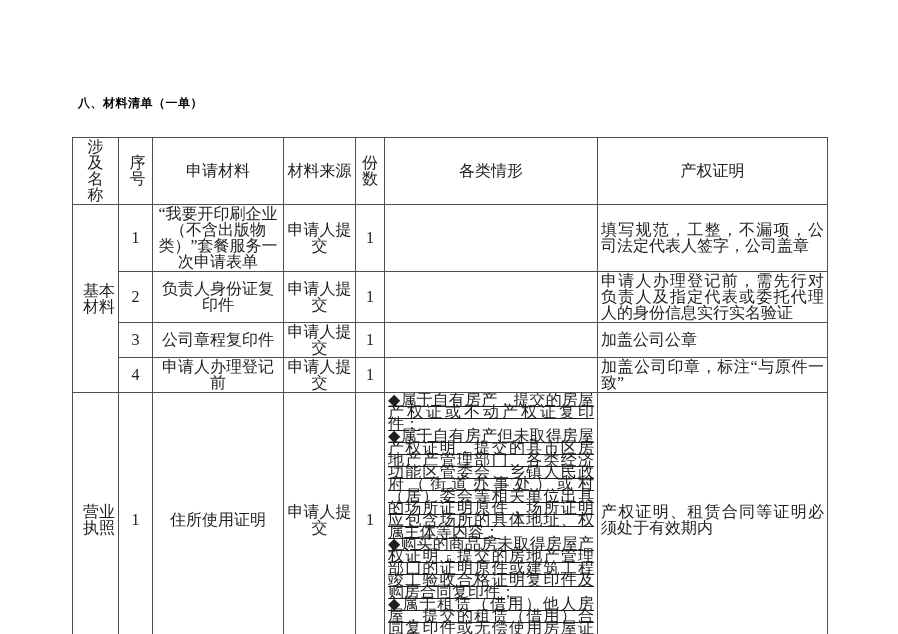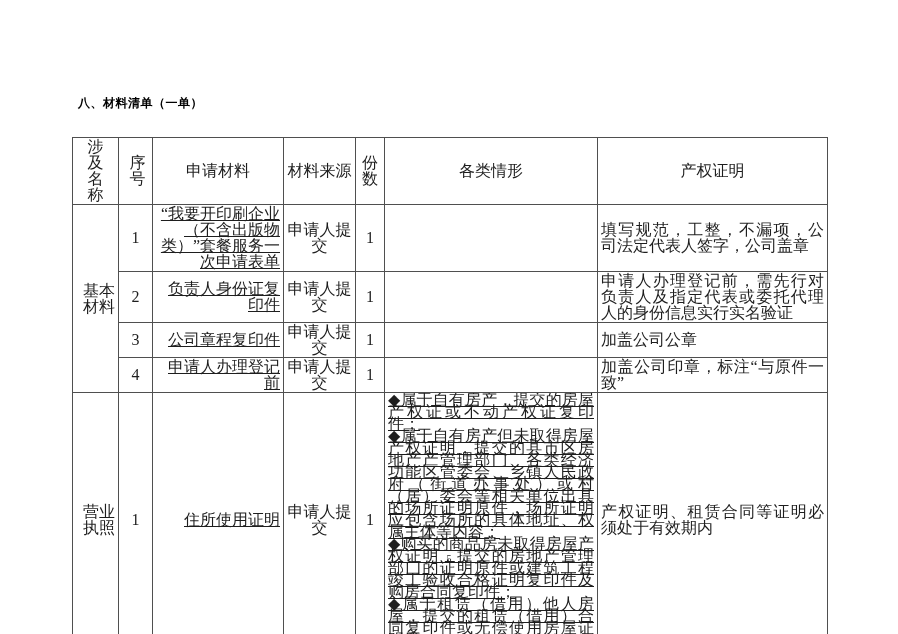--- a/index.html
+++ b/index.html
@@ -36,21 +36,21 @@
     padding: 1px 3px;
     font-weight: normal;
     overflow: hidden;
   }
   table.materials thead tr { height: 40px; }
   table.materials th { text-align: center; }
   .hdr-2col { display: inline-block; width: 24px; text-align: center; }
   .hdr-1col { display: inline-block; width: 12px; text-align: center; }
   td.cell-group { text-align: right; padding: 1px 4px; }
   td.cell-no, td.cell-source, td.cell-copies { text-align: center; }
-  td.cell-material { text-align: right; padding-left: 3px; text-decoration: underline; }
+  td.cell-material { text-align: center; padding-left: 3px; }
   td.cell-situations {
     text-align: justify;
     white-space: pre-line;
     line-height: 12px;
     padding: 1px 3px;
     text-decoration: underline;
   }
   td.cell-requirements { text-align: justify; padding: 1px 3px; }
   tr.r1 { height: 48px; }
   tr.r2 { height: 37px; }

